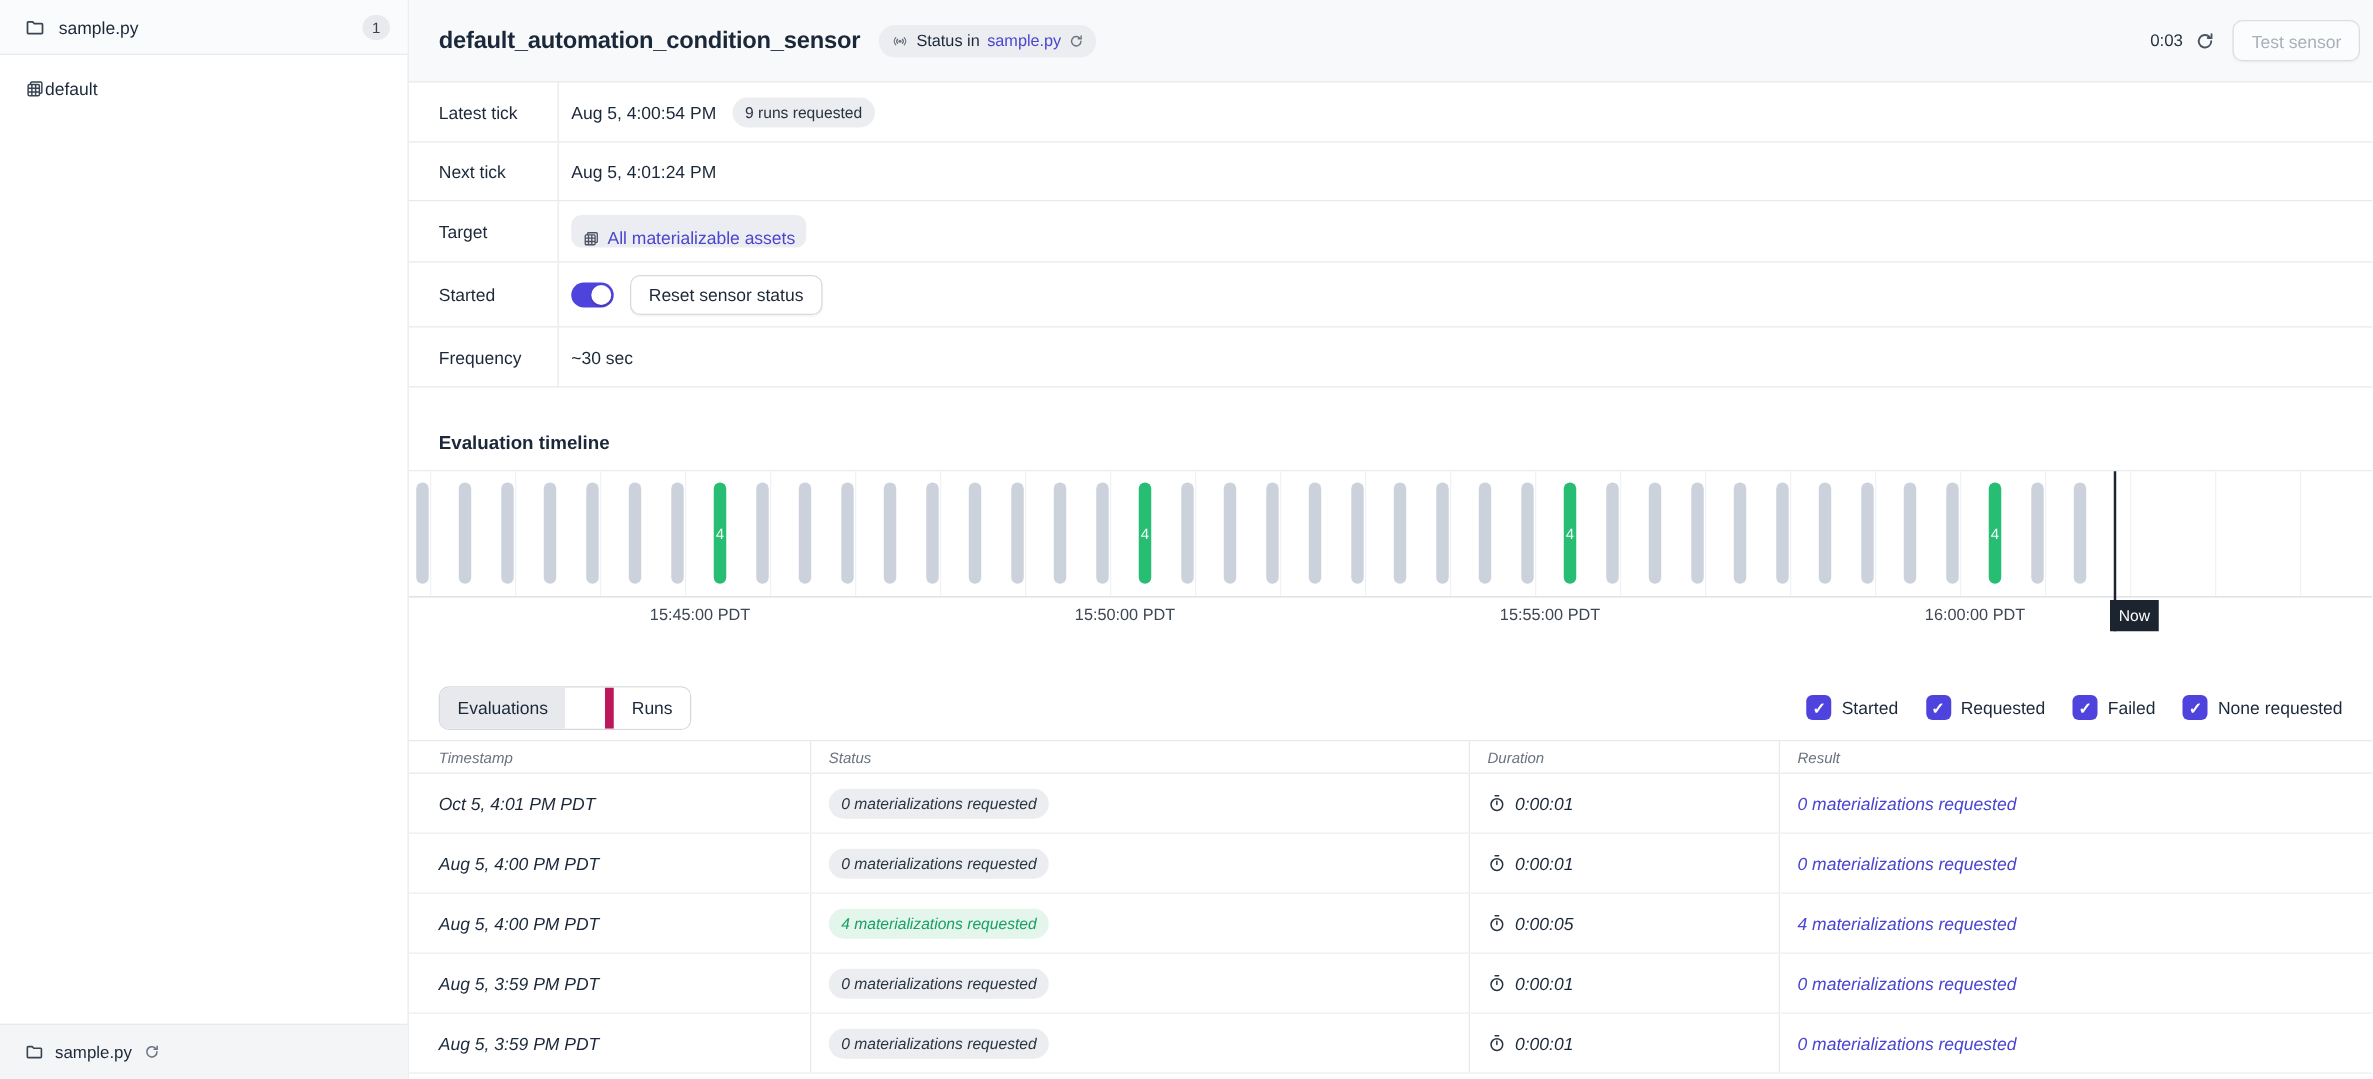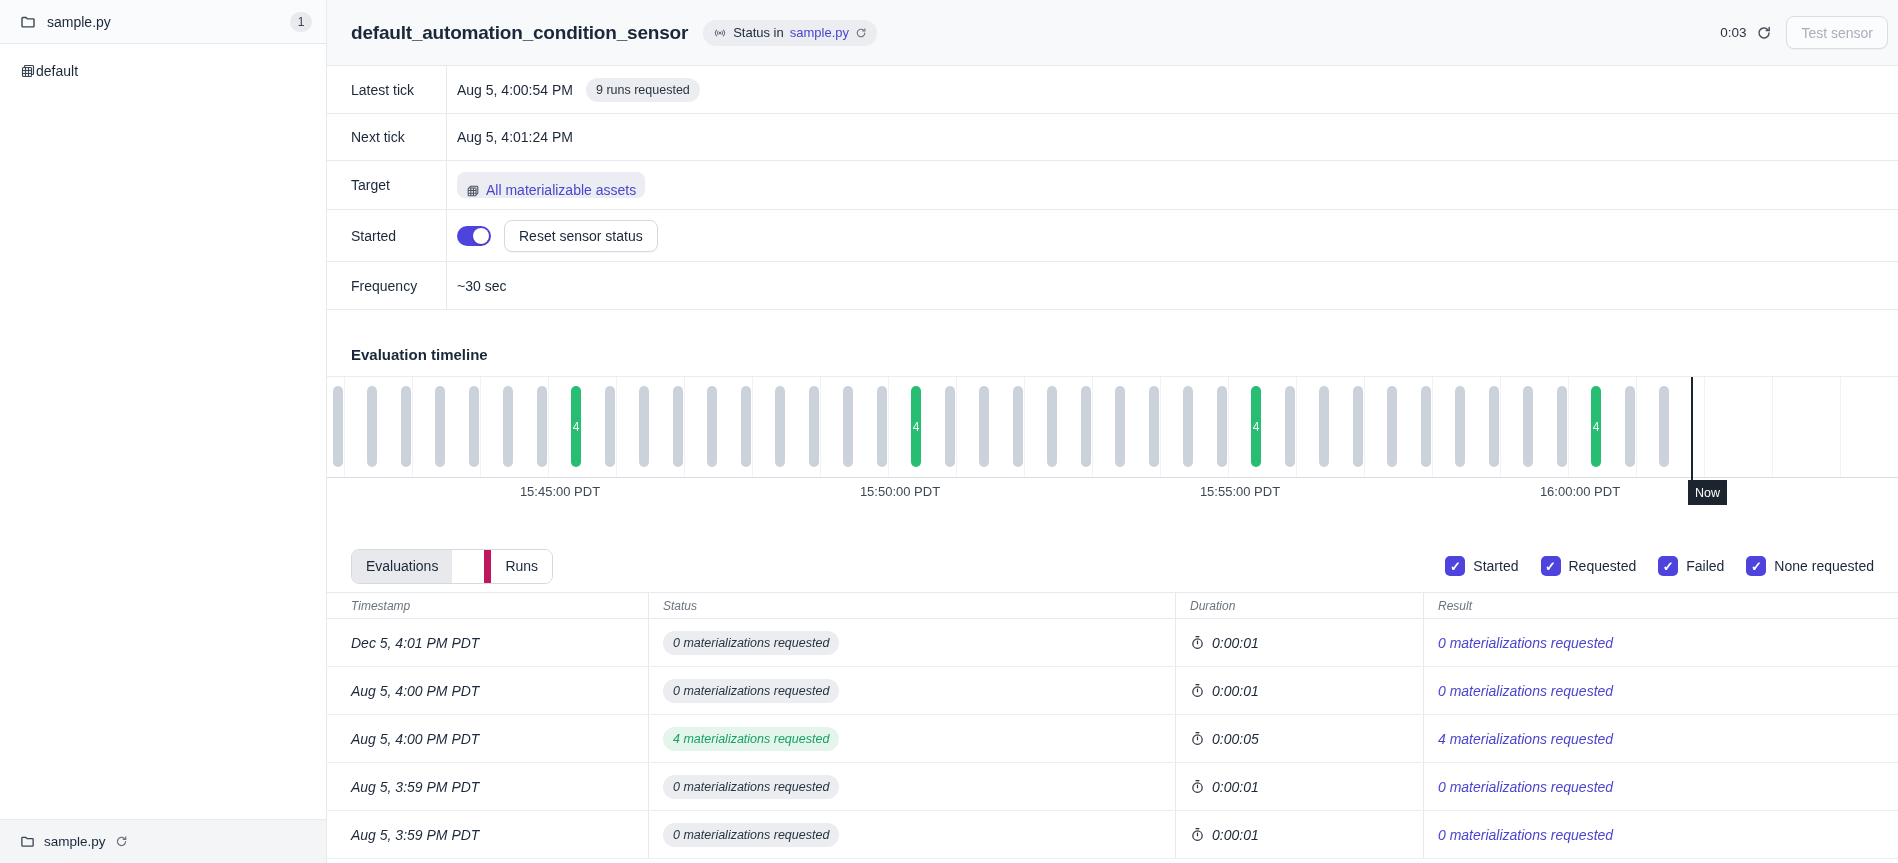--- a/index.html
+++ b/index.html
@@ -301,21 +301,21 @@
 
   <div class="data-table">
     <div class="thead">
         <div class="th c1">Timestamp</div>
         <div class="th c2">Status</div>
         <div class="th c3">Duration</div>
         <div class="th c4">Result</div>
       </div>
     <div>
         <div class="trow">
-          <div class="td c1">Dec 5, 4:01 PM PDT</div>
+          <div class="td c1">Oct 5, 4:01 PM PDT</div>
           <div class="td c2">
             <span class="pill">0 materializations requested</span>
           </div>
           <div class="td c3">
             <span>
               <svg width="15" height="15" viewBox="0 0 16 16" fill="none" stroke="#2A3440" stroke-width="1.3" stroke-linecap="round">
                 <circle cx="8" cy="9.2" r="5"></circle>
                 <path d="M8 9.2V6.4M6.5 1.8h3"></path>
               </svg>
             </span>

